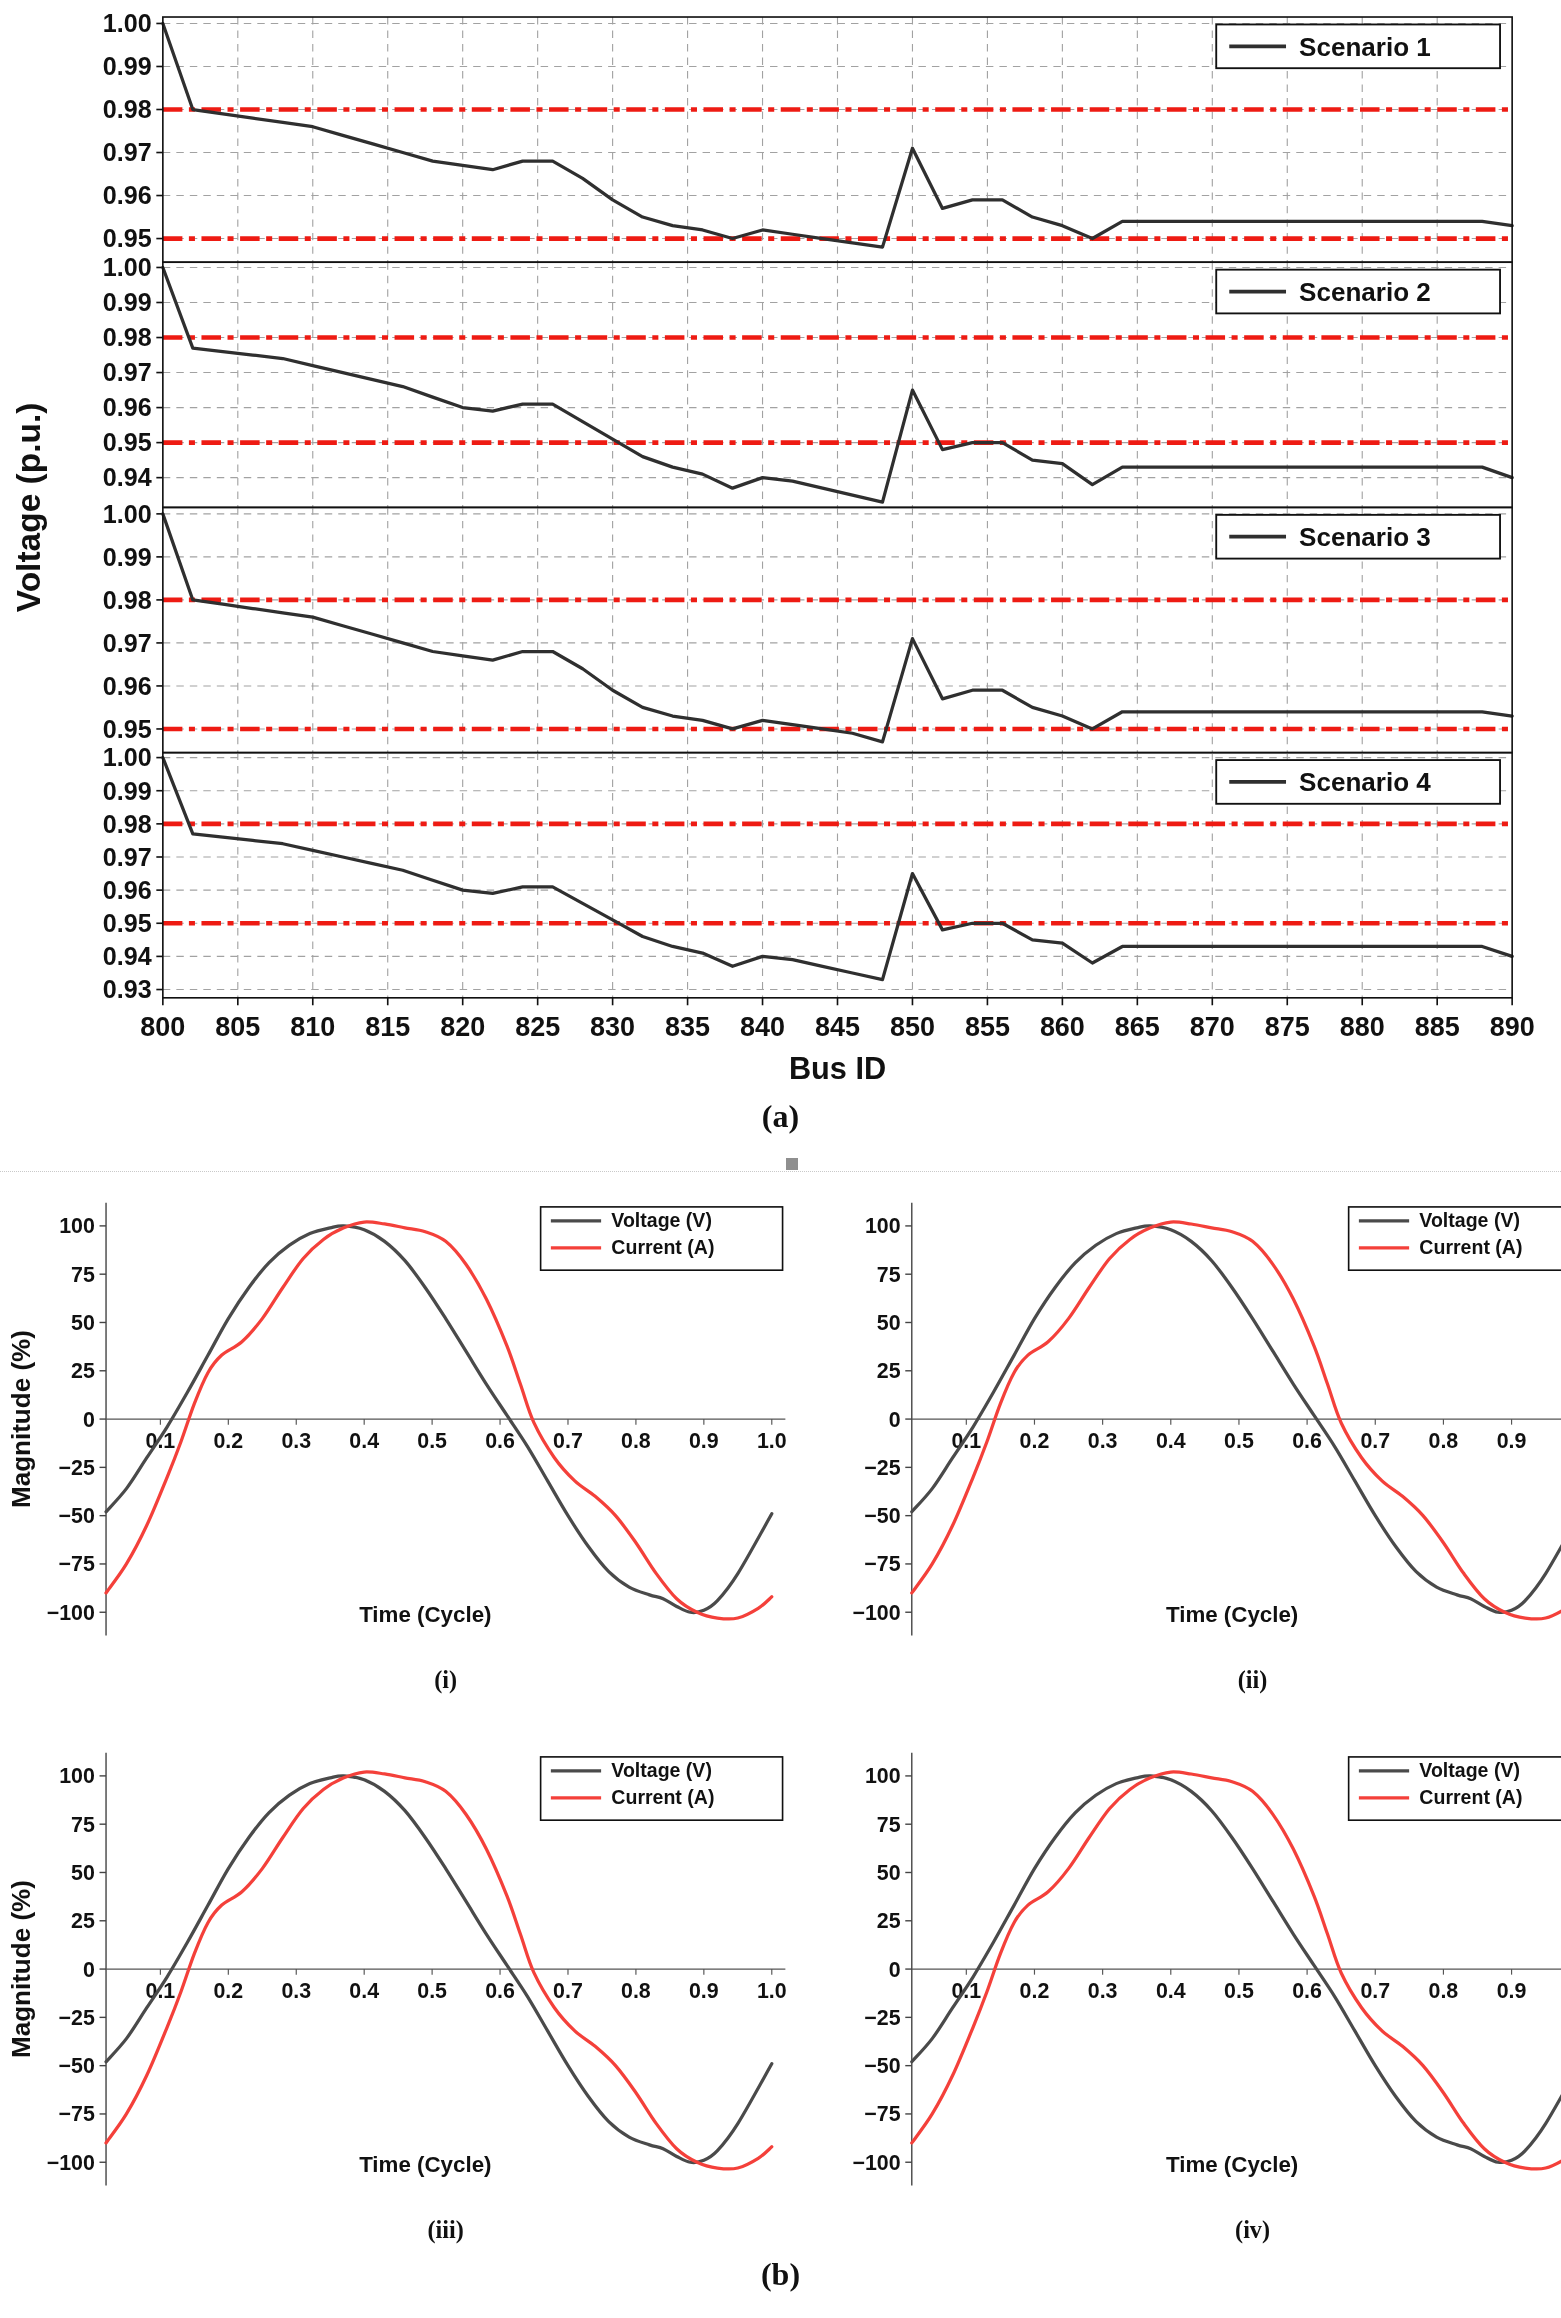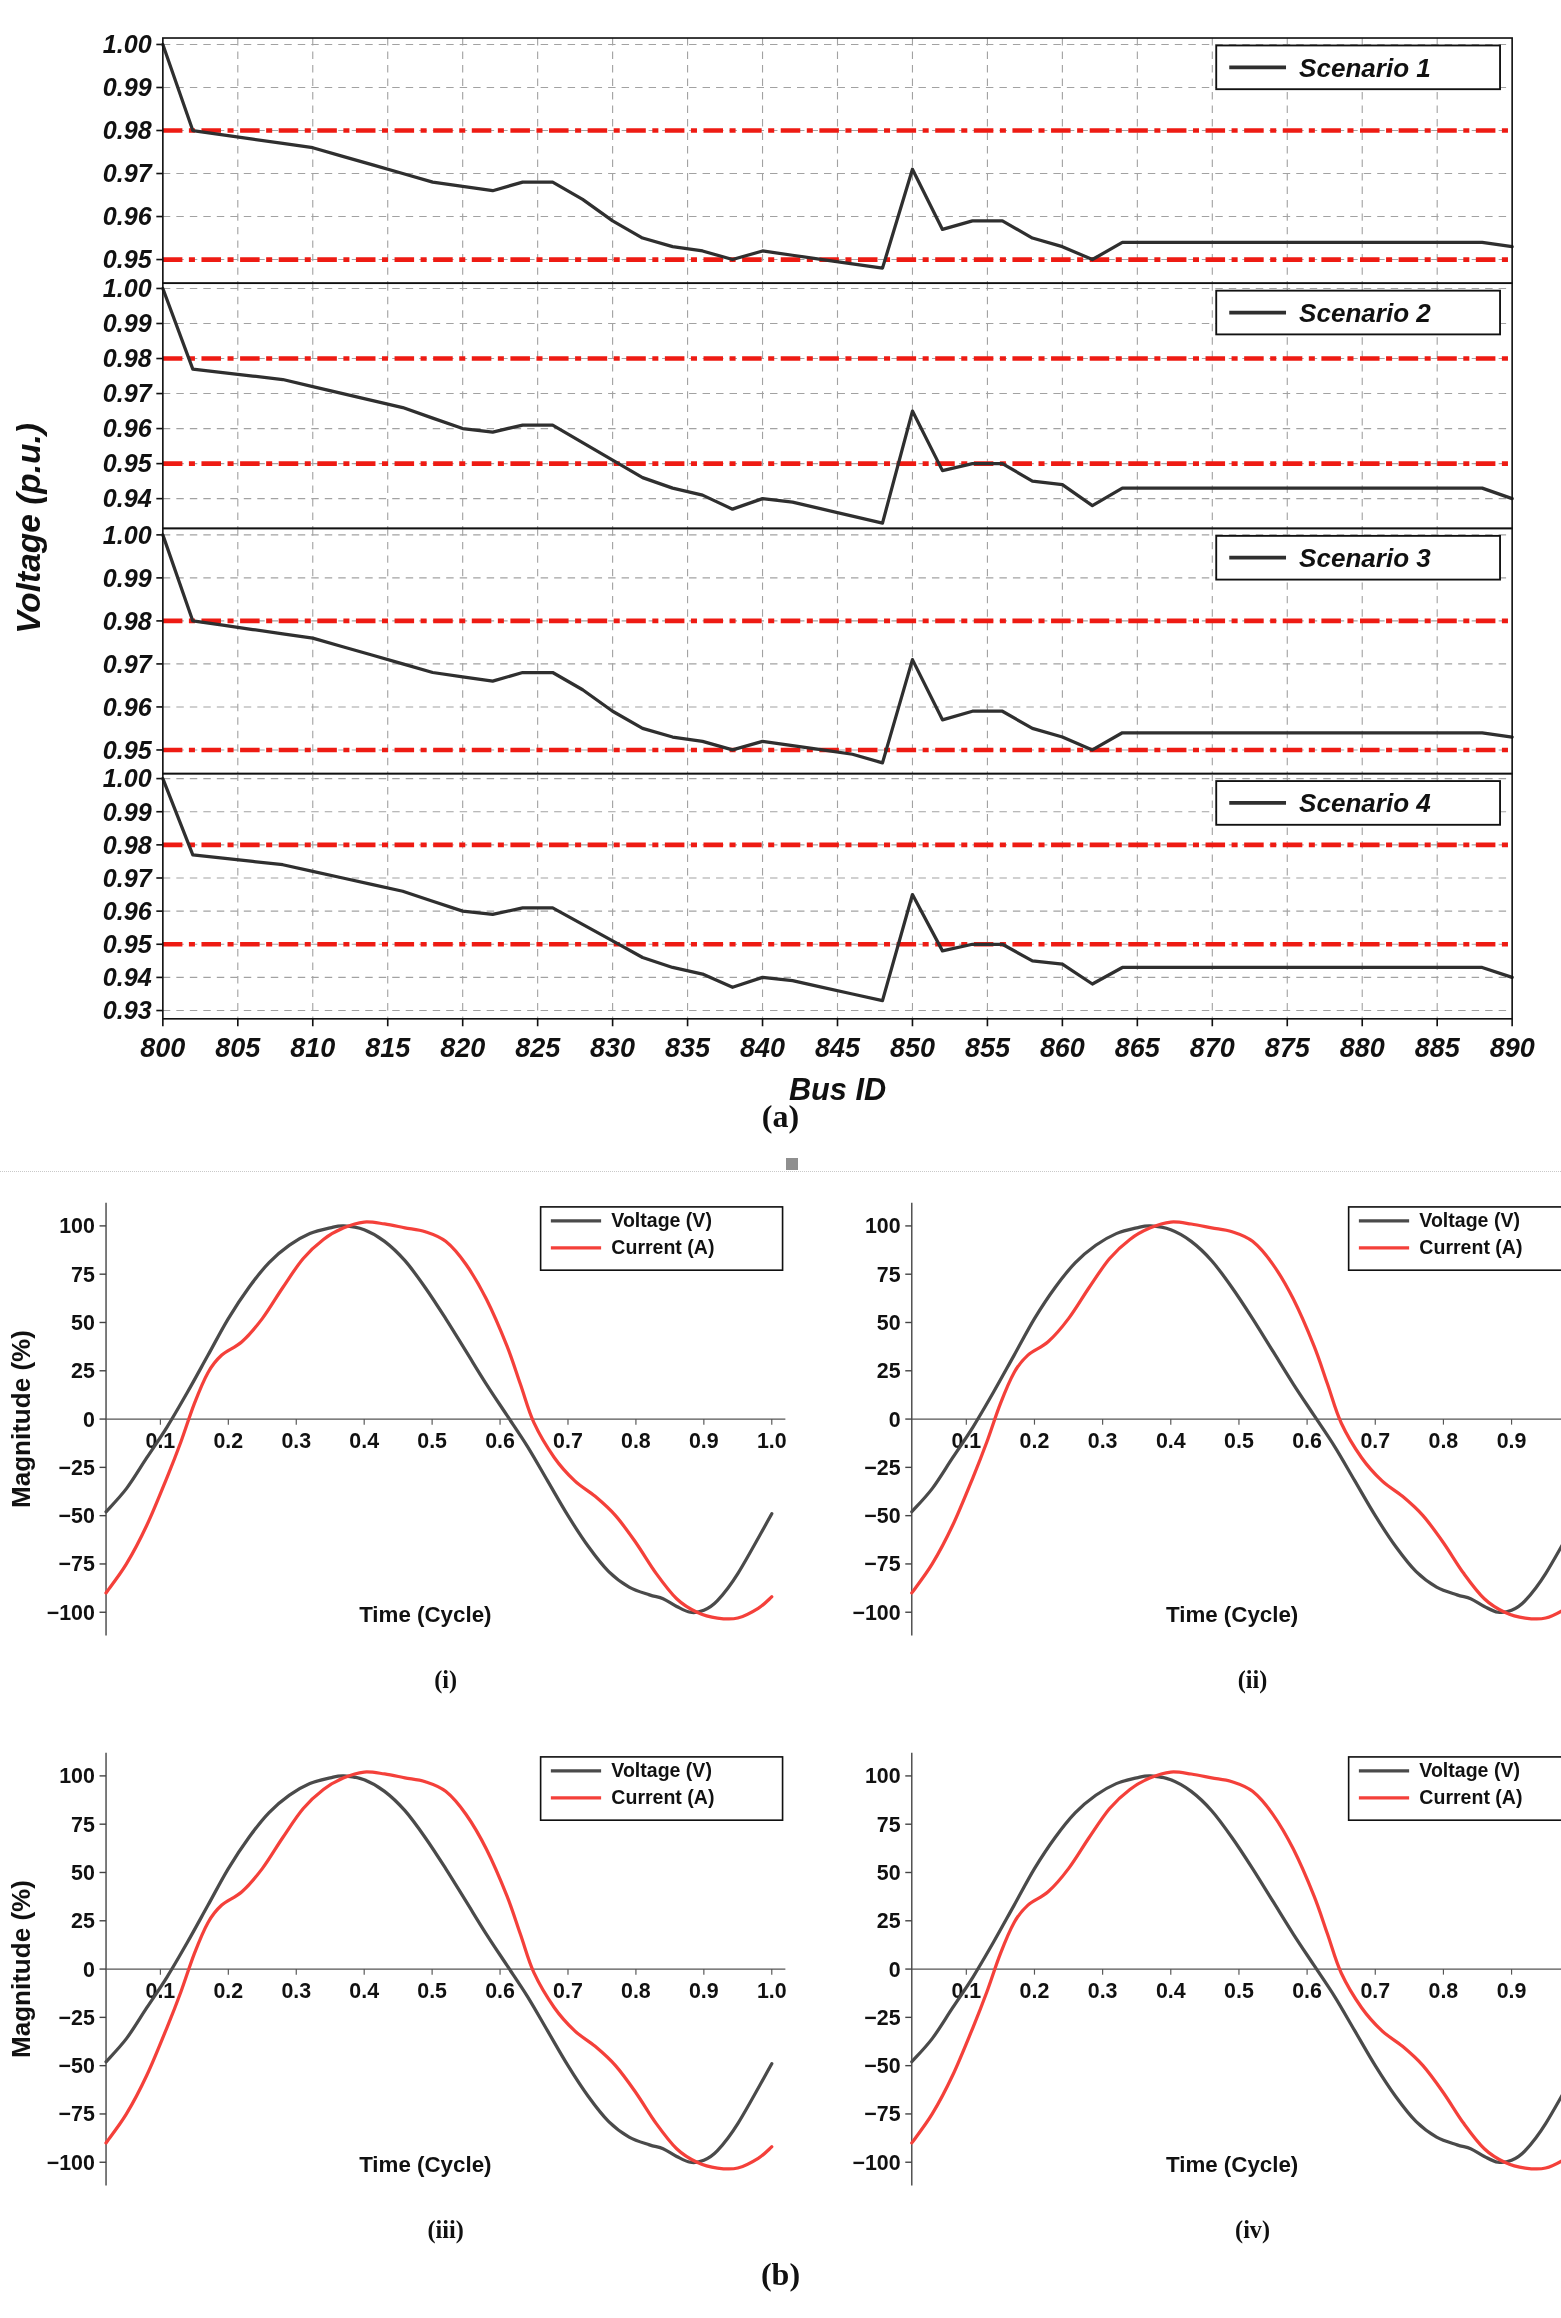--- a/index.html
+++ b/index.html
@@ -1,19 +1,19 @@
 <!DOCTYPE html>
 <html style="font-size:7.4px"><head>
 <meta charset="utf-8">
 <style>
   html,body{margin:0;padding:0;}
   body{width:1561px;height:2319px;background:#ffffff;position:relative;font-family:"Liberation Sans",sans-serif;}
   svg{display:block;}
   svg text{user-select:none;}
-  #part-a{position:absolute;top:23px;left:0;font-style:italic;}
+  #part-a{position:absolute;top:2px;left:0;}
   #caption-a,#caption-b{position:absolute;left:0;width:1561px;text-align:center;
     font-family:"Liberation Serif",serif;font-weight:bold;font-size:32px;color:#111;}
   #caption-a{top:1098px;}
   #caption-b{top:2256px;}
   #separator{position:absolute;top:1171px;left:0;width:1561px;height:0;border-top:1.9px dotted #c9c9c9;}
   #sep-square{position:absolute;top:1158px;left:786px;width:12px;height:12px;background:#8f8f8f;}
   #part-b{position:absolute;top:1191px;left:6px;display:grid;grid-template-columns:791px 763px;column-gap:3.7px;row-gap:6.5px;gap:45px;}
 </style>
 </head>
 <body>

